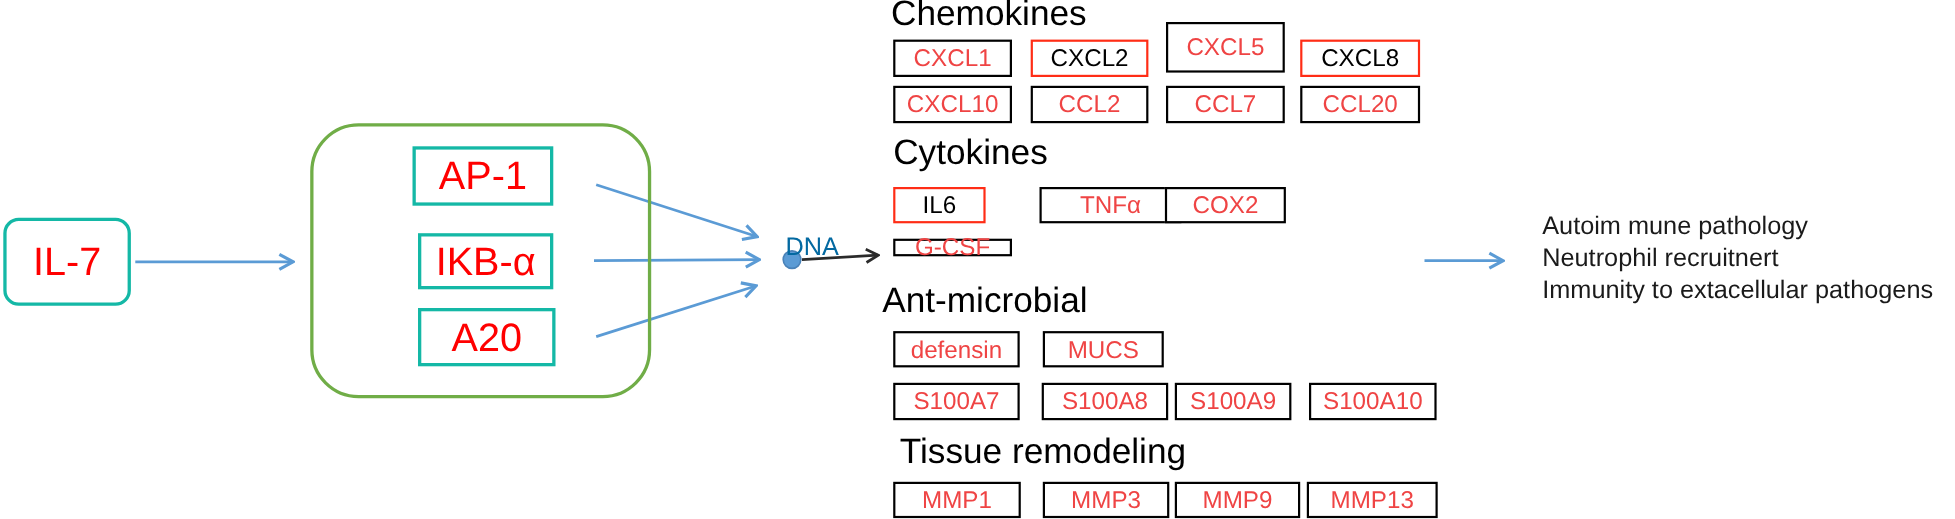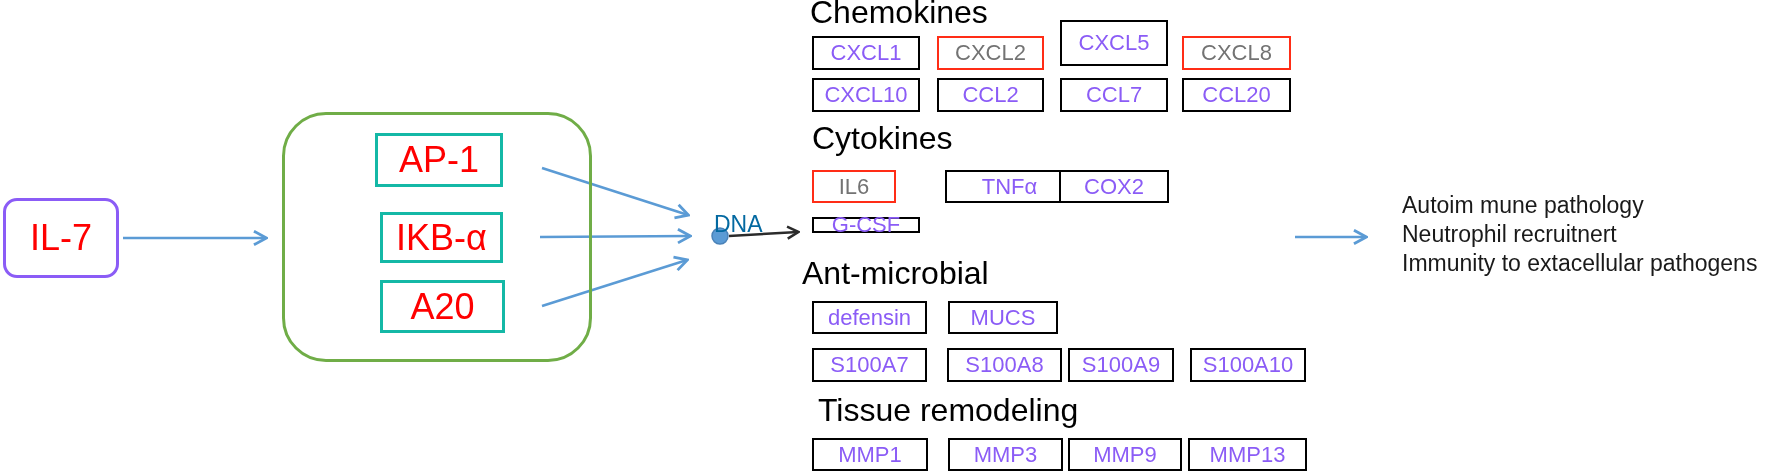--- a/index.html
+++ b/index.html
@@ -3,41 +3,41 @@
 <meta charset="utf-8">
 <style>
   html,body{margin:0;padding:0;background:#fff;}
   #canvas{
     position:relative;width:1777px;height:472px;background:#ffffff;overflow:hidden;
     font-family:"Liberation Sans", sans-serif;color:#000;
   }
   .abs{position:absolute;box-sizing:border-box;}
   
   .src-box{
-    border:3px solid #8b5cf6;border-radius:14px;
+    border:3px solid #14b8a6;border-radius:14px;
     display:flex;align-items:center;justify-content:center;
     color:#FF0000;font-size:36px;
   }
   
   .tf-container{
     border:3px solid #70AD47;border-radius:44px;background:transparent;
   }
   
   .tf-box{
     border:3px solid #14b8a6;color:#FF0000;font-size:36px;
     display:flex;align-items:center;justify-content:center;background:#fff;
   }
   
   .heading{font-size:32px;line-height:34px;color:#000;white-space:nowrap;}
   
   .gbox{
-    border:2.5px solid #000;color:#8b5cf6;font-size:22px;background:#fff;
+    border:2.5px solid #000;color:#ef4444;font-size:22px;background:#fff;
     display:flex;align-items:center;justify-content:center;white-space:nowrap;
   }
-  .gbox.hl{border-color:#FF2D16;color:#737373;text-align:center;}
+  .gbox.hl{border-color:#FF2D16;color:#000000;text-align:center;}
   
   .dna-label{font-size:23px;color:#0369a1;}
   
   .outcome{font-size:23px;line-height:29px;color:#1a1a1a;white-space:nowrap;}
   svg.layer{position:absolute;left:0;top:0;pointer-events:none;}
 </style>
 </head>
 <body>
 
 <div id="canvas">

